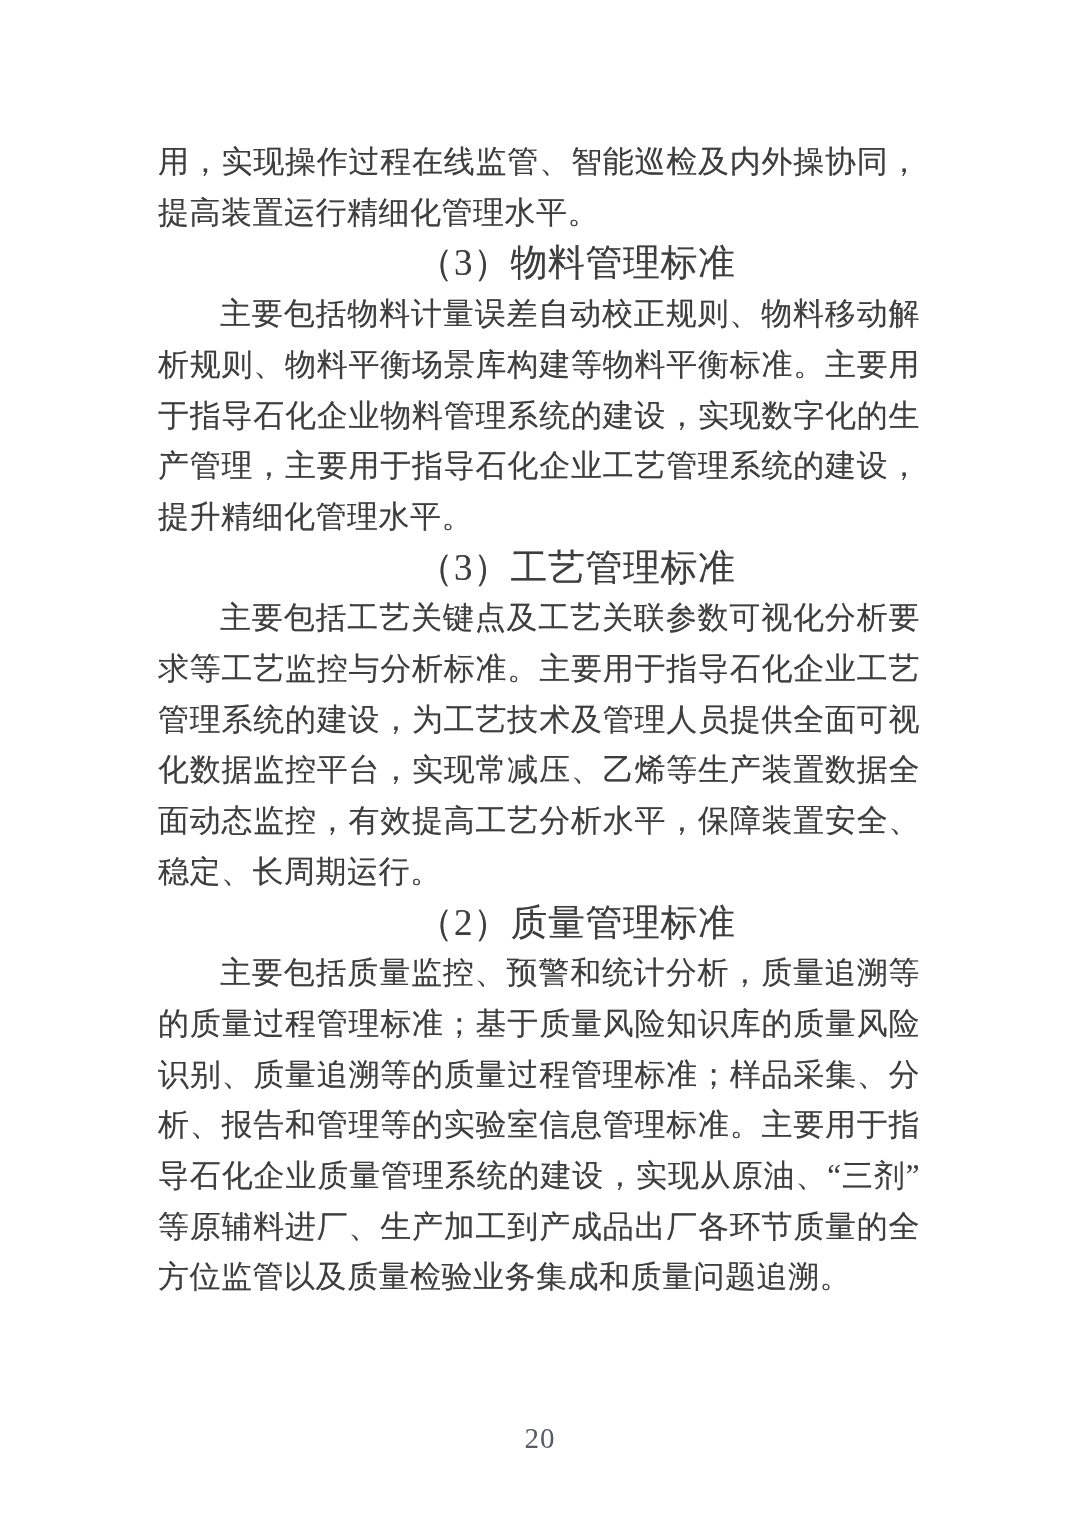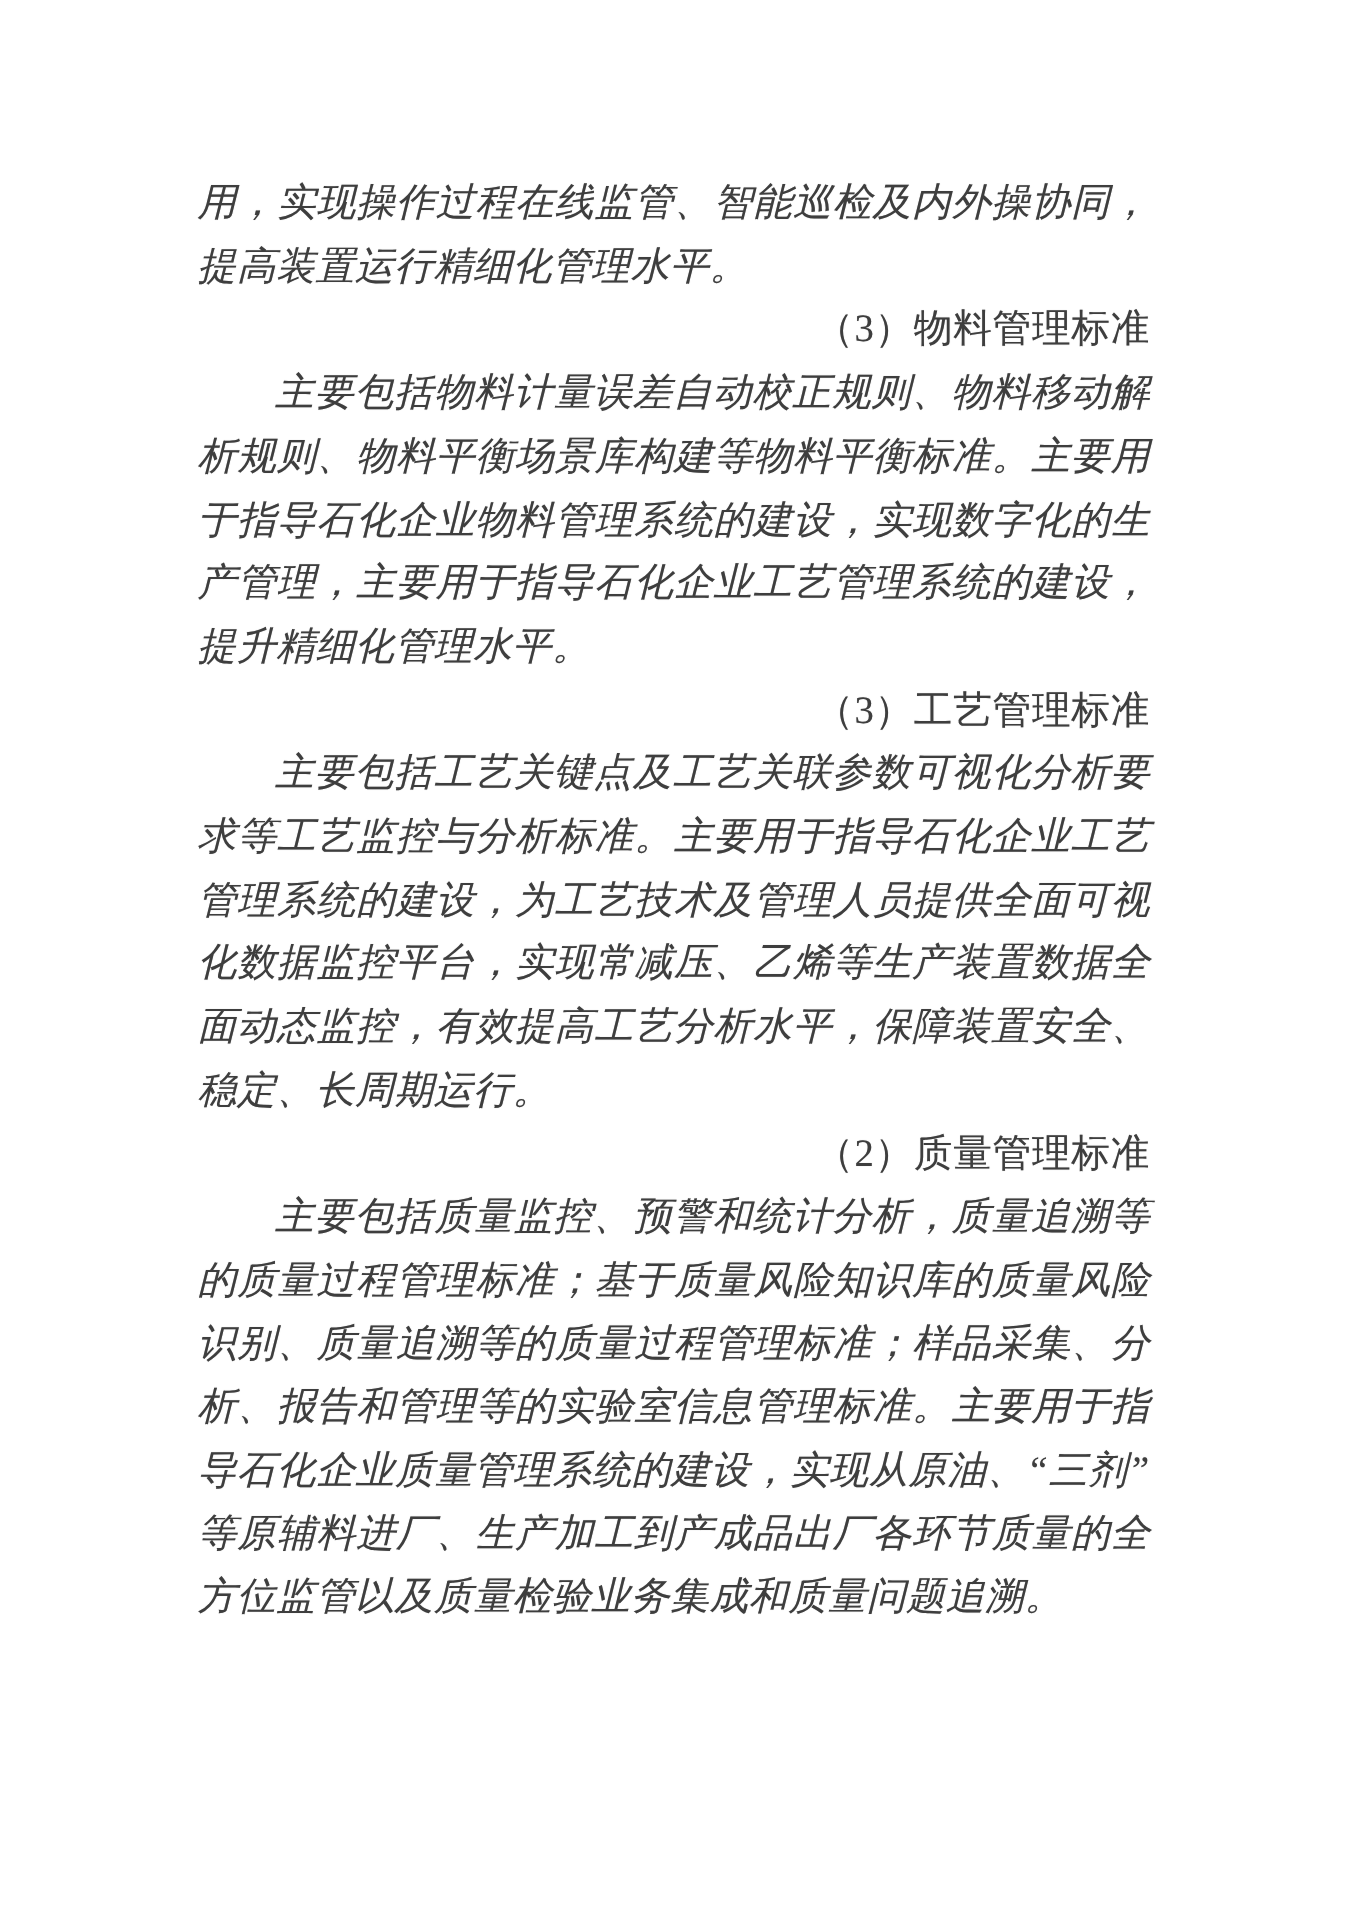--- a/index.html
+++ b/index.html
@@ -31,33 +31,32 @@
     letter-spacing: 0.5px;
     text-align: justify;
     text-justify: inter-ideograph;
     
     text-shadow: 0 0 0.6px rgba(62, 62, 62, 0.45);
   }
   .body-text p {
     margin: 0;
     padding: 0;
     text-indent: 2em;
-    font-style: italic;
   }
   .body-text p.no-indent {
     text-indent: 0;
   }
   .section-heading {
     margin: 0;
     padding: 0;
     text-indent: 2em;
     font-weight: normal;
-    font-size: 31px;
+    font-size: 37px;
     line-height: 50.7px;
-    text-align: right;
+    text-align: center;
   }
   .page-number {
     position: absolute;
     top: 1418px;
     left: 0;
     width: 100%;
     text-align: center;
     font-size: 29px;
     line-height: 40px;
     color: #565b63;
@@ -80,14 +79,15 @@
     <h3 class="section-heading">（3）工艺管理标准</h3>
 
     <p>主要包括工艺关键点及工艺关联参数可视化分析要求等工艺监控与分析标准。主要用于指导石化企业工艺管理系统的建设，为工艺技术及管理人员提供全面可视化数据监控平台，实现常减压、乙烯等生产装置数据全面动态监控，有效提高工艺分析水平，保障装置安全、稳定、长周期运行。</p>
 
     <h3 class="section-heading">（2）质量管理标准</h3>
 
     <p>主要包括质量监控、预警和统计分析，质量追溯等的质量过程管理标准；基于质量风险知识库的质量风险识别、质量追溯等的质量过程管理标准；样品采集、分析、报告和管理等的实验室信息管理标准。主要用于指导石化企业质量管理系统的建设，实现从原油、“三剂”等原辅料进厂、生产加工到产成品出厂各环节质量的全方位监管以及质量检验业务集成和质量问题追溯。</p>
 
   </div>
 
+  <div class="page-number">20</div>
 
 </div>
 
 </body></html>

